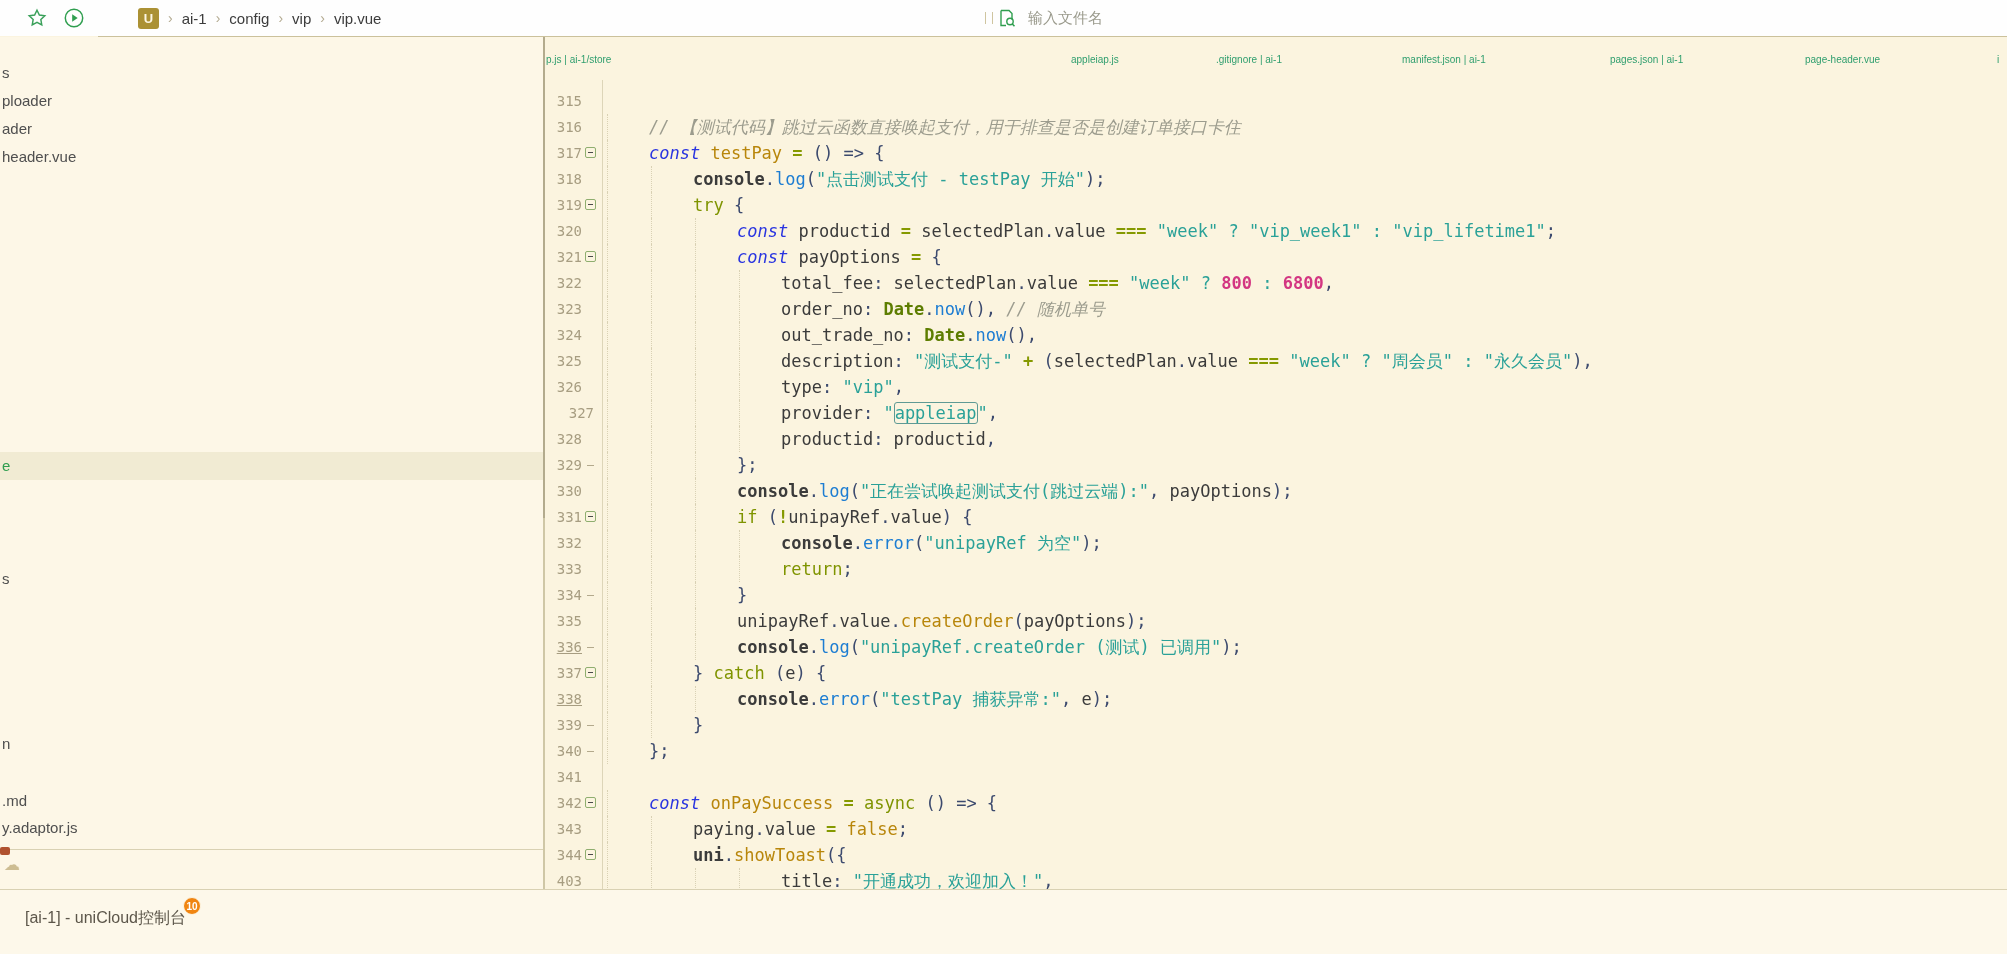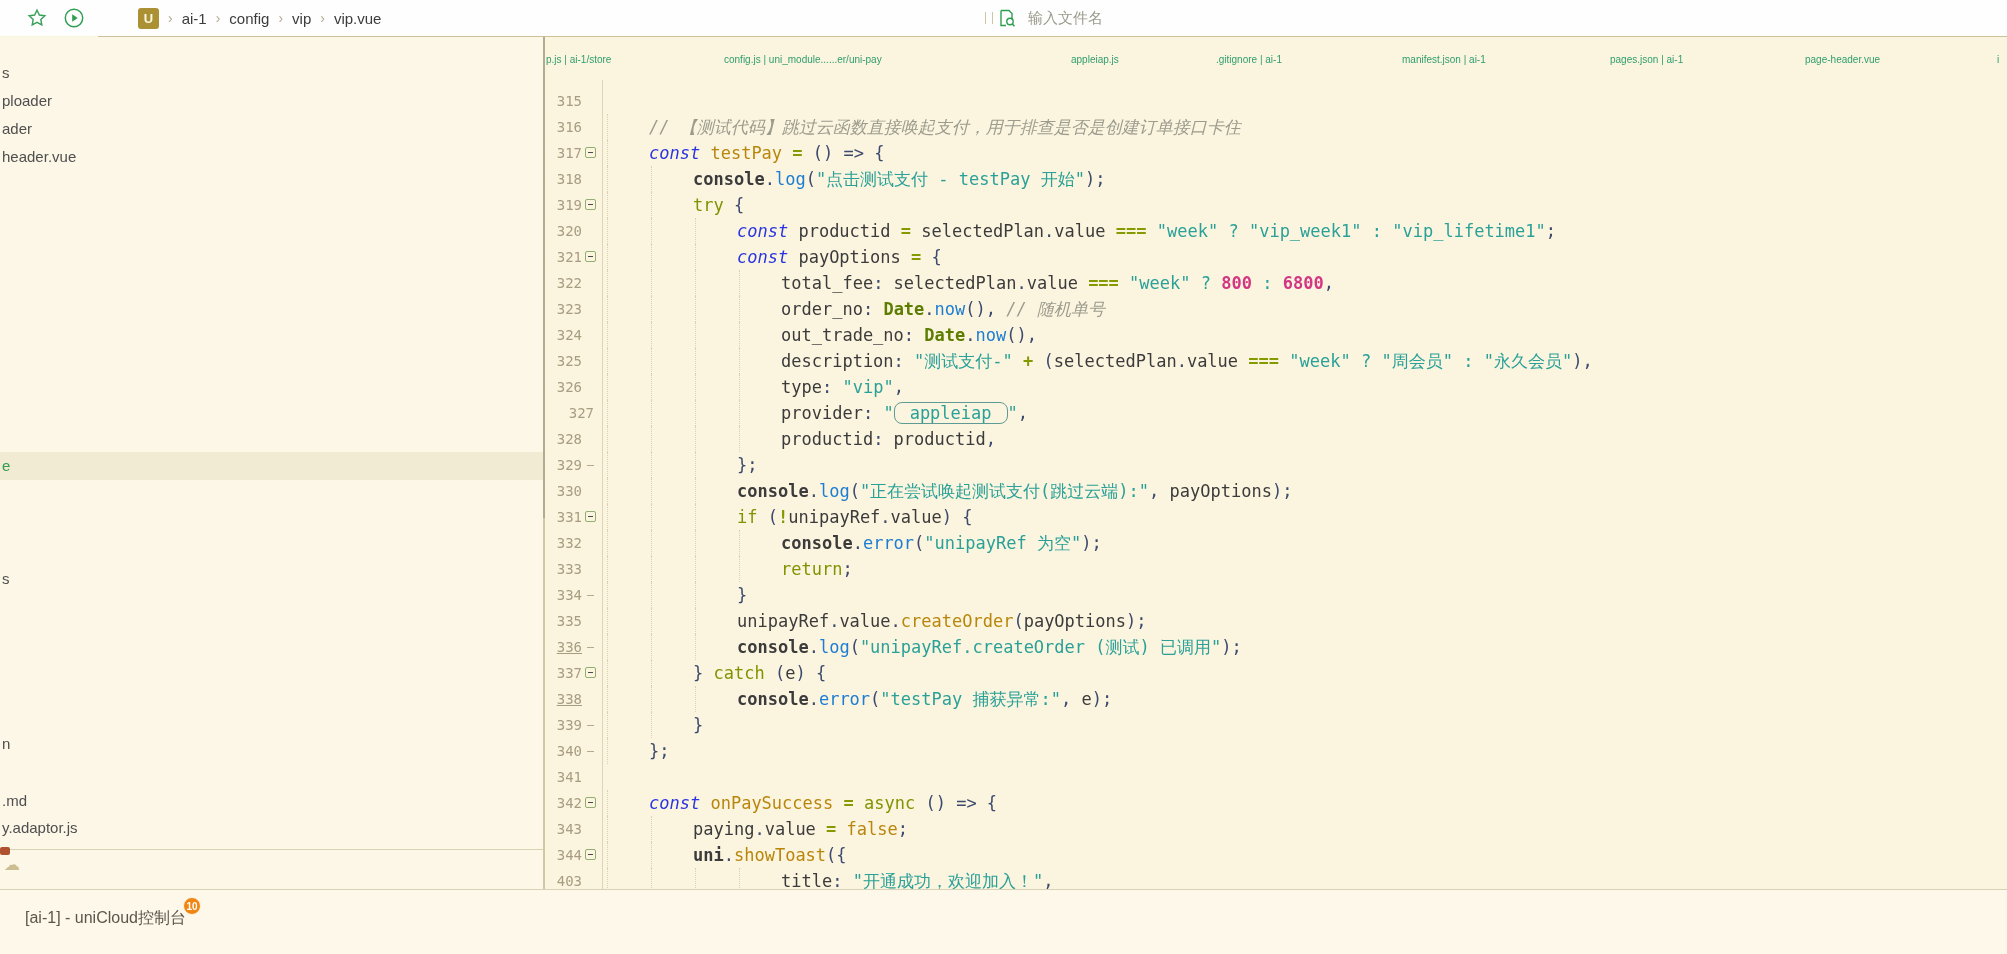--- a/index.html
+++ b/index.html
@@ -51,21 +51,21 @@
   .tk-cons{color:#3b3b3b;font-weight:bold;}
   .tk-mth{color:#1d7dd2;}
   .tk-cls{color:#5d7d00;font-weight:bold;}
   .tk-str{color:#2aa198;}
   .tk-num{color:#d33682;font-weight:bold;}
   .tk-op{color:#859900;font-weight:bold;}
   .tk-tern{color:#2aa198;}
   .tk-cmt{color:#9c9c8e;font-style:italic;}
   .tk-p{color:#3c4a6e;}
   .tk-id{color:#3b3b3b;}
-  .tk-strbox{color:#2aa198;border:1px solid #5f9a94;border-radius:8px;padding:0 15px;}
+  .tk-strbox{color:#2aa198;border:1px solid #5f9a94;border-radius:3px;padding:0 0;}
   
   #statusbar{position:absolute;left:0;top:889px;right:0;height:65px;background:#fdf8ea;border-top:1px solid #d9d1b3;}
   #status-tab{position:absolute;left:25px;top:18px;font-size:16px;color:#5c564a;}
   #status-badge{position:absolute;left:183px;top:7px;min-width:18px;height:18px;border-radius:9px;
     background:#f08511;color:#ffffff;font-size:10px;font-weight:bold;display:flex;align-items:center;justify-content:center;
     border:1px solid #fdf6e3;box-sizing:border-box;padding:0 2px;}
 </style>
 </head>
 <body>
 
@@ -97,21 +97,20 @@
       <circle cx="11" cy="12.5" r="3.2" fill="none" stroke="#2f9e4f" stroke-width="1.4"></circle>
       <path d="M13.3 15l2.2 2.2" stroke="#2f9e4f" stroke-width="1.6"></path>
     </svg>
     <span id="search-ph">输入文件名</span>
   </div>
 </div>
 <div id="tabstrip-border"></div>
 
 <div id="tabstrip">
     <div class="tab" style="left: 2px;">p.js | ai-1/store</div>
-    <div class="tab" style="left: 180px;">config.js | uni_module......er/uni-pay</div>
     <div class="tab" style="left: 527px;">appleiap.js</div>
     <div class="tab" style="left: 672px;">.gitignore | ai-1</div>
     <div class="tab" style="left: 858px;">manifest.json | ai-1</div>
     <div class="tab" style="left: 1066px;">pages.json | ai-1</div>
     <div class="tab" style="left: 1261px;">page-header.vue</div>
     <div class="tab" style="left: 1453px;">i</div>
   </div>
 
 <div id="sidebar">
   <div id="sb-highlight" style="top: 415px;"></div>

